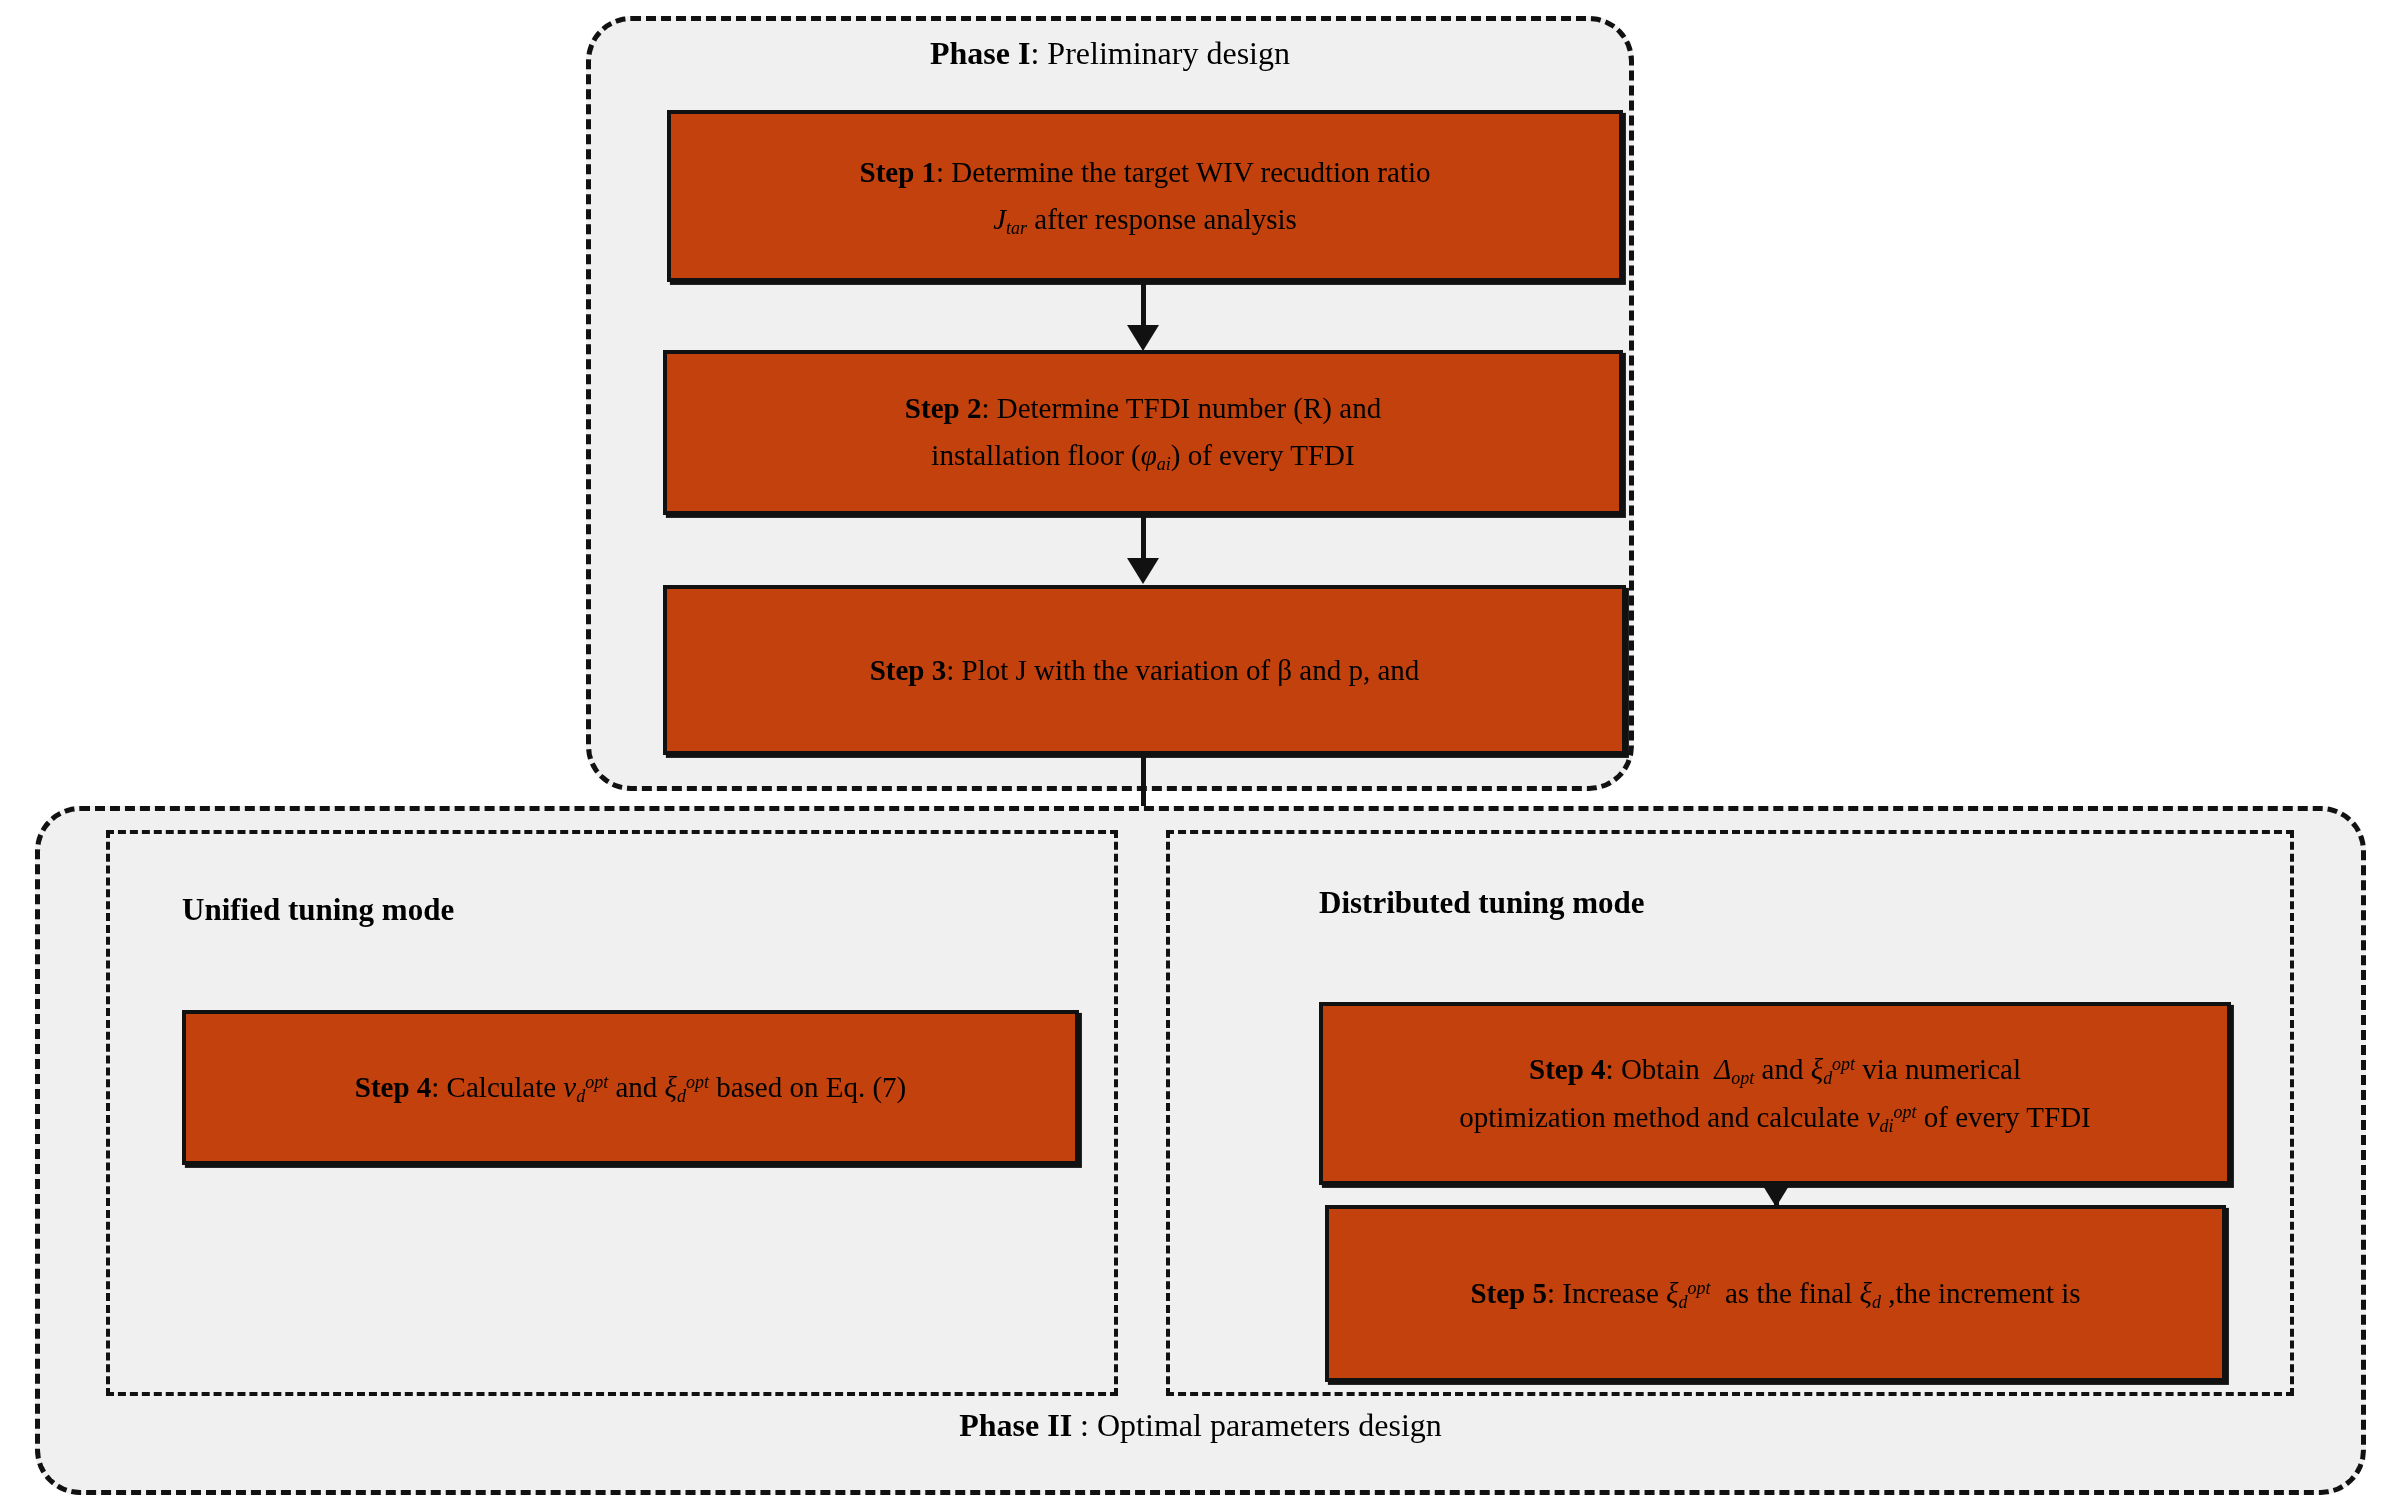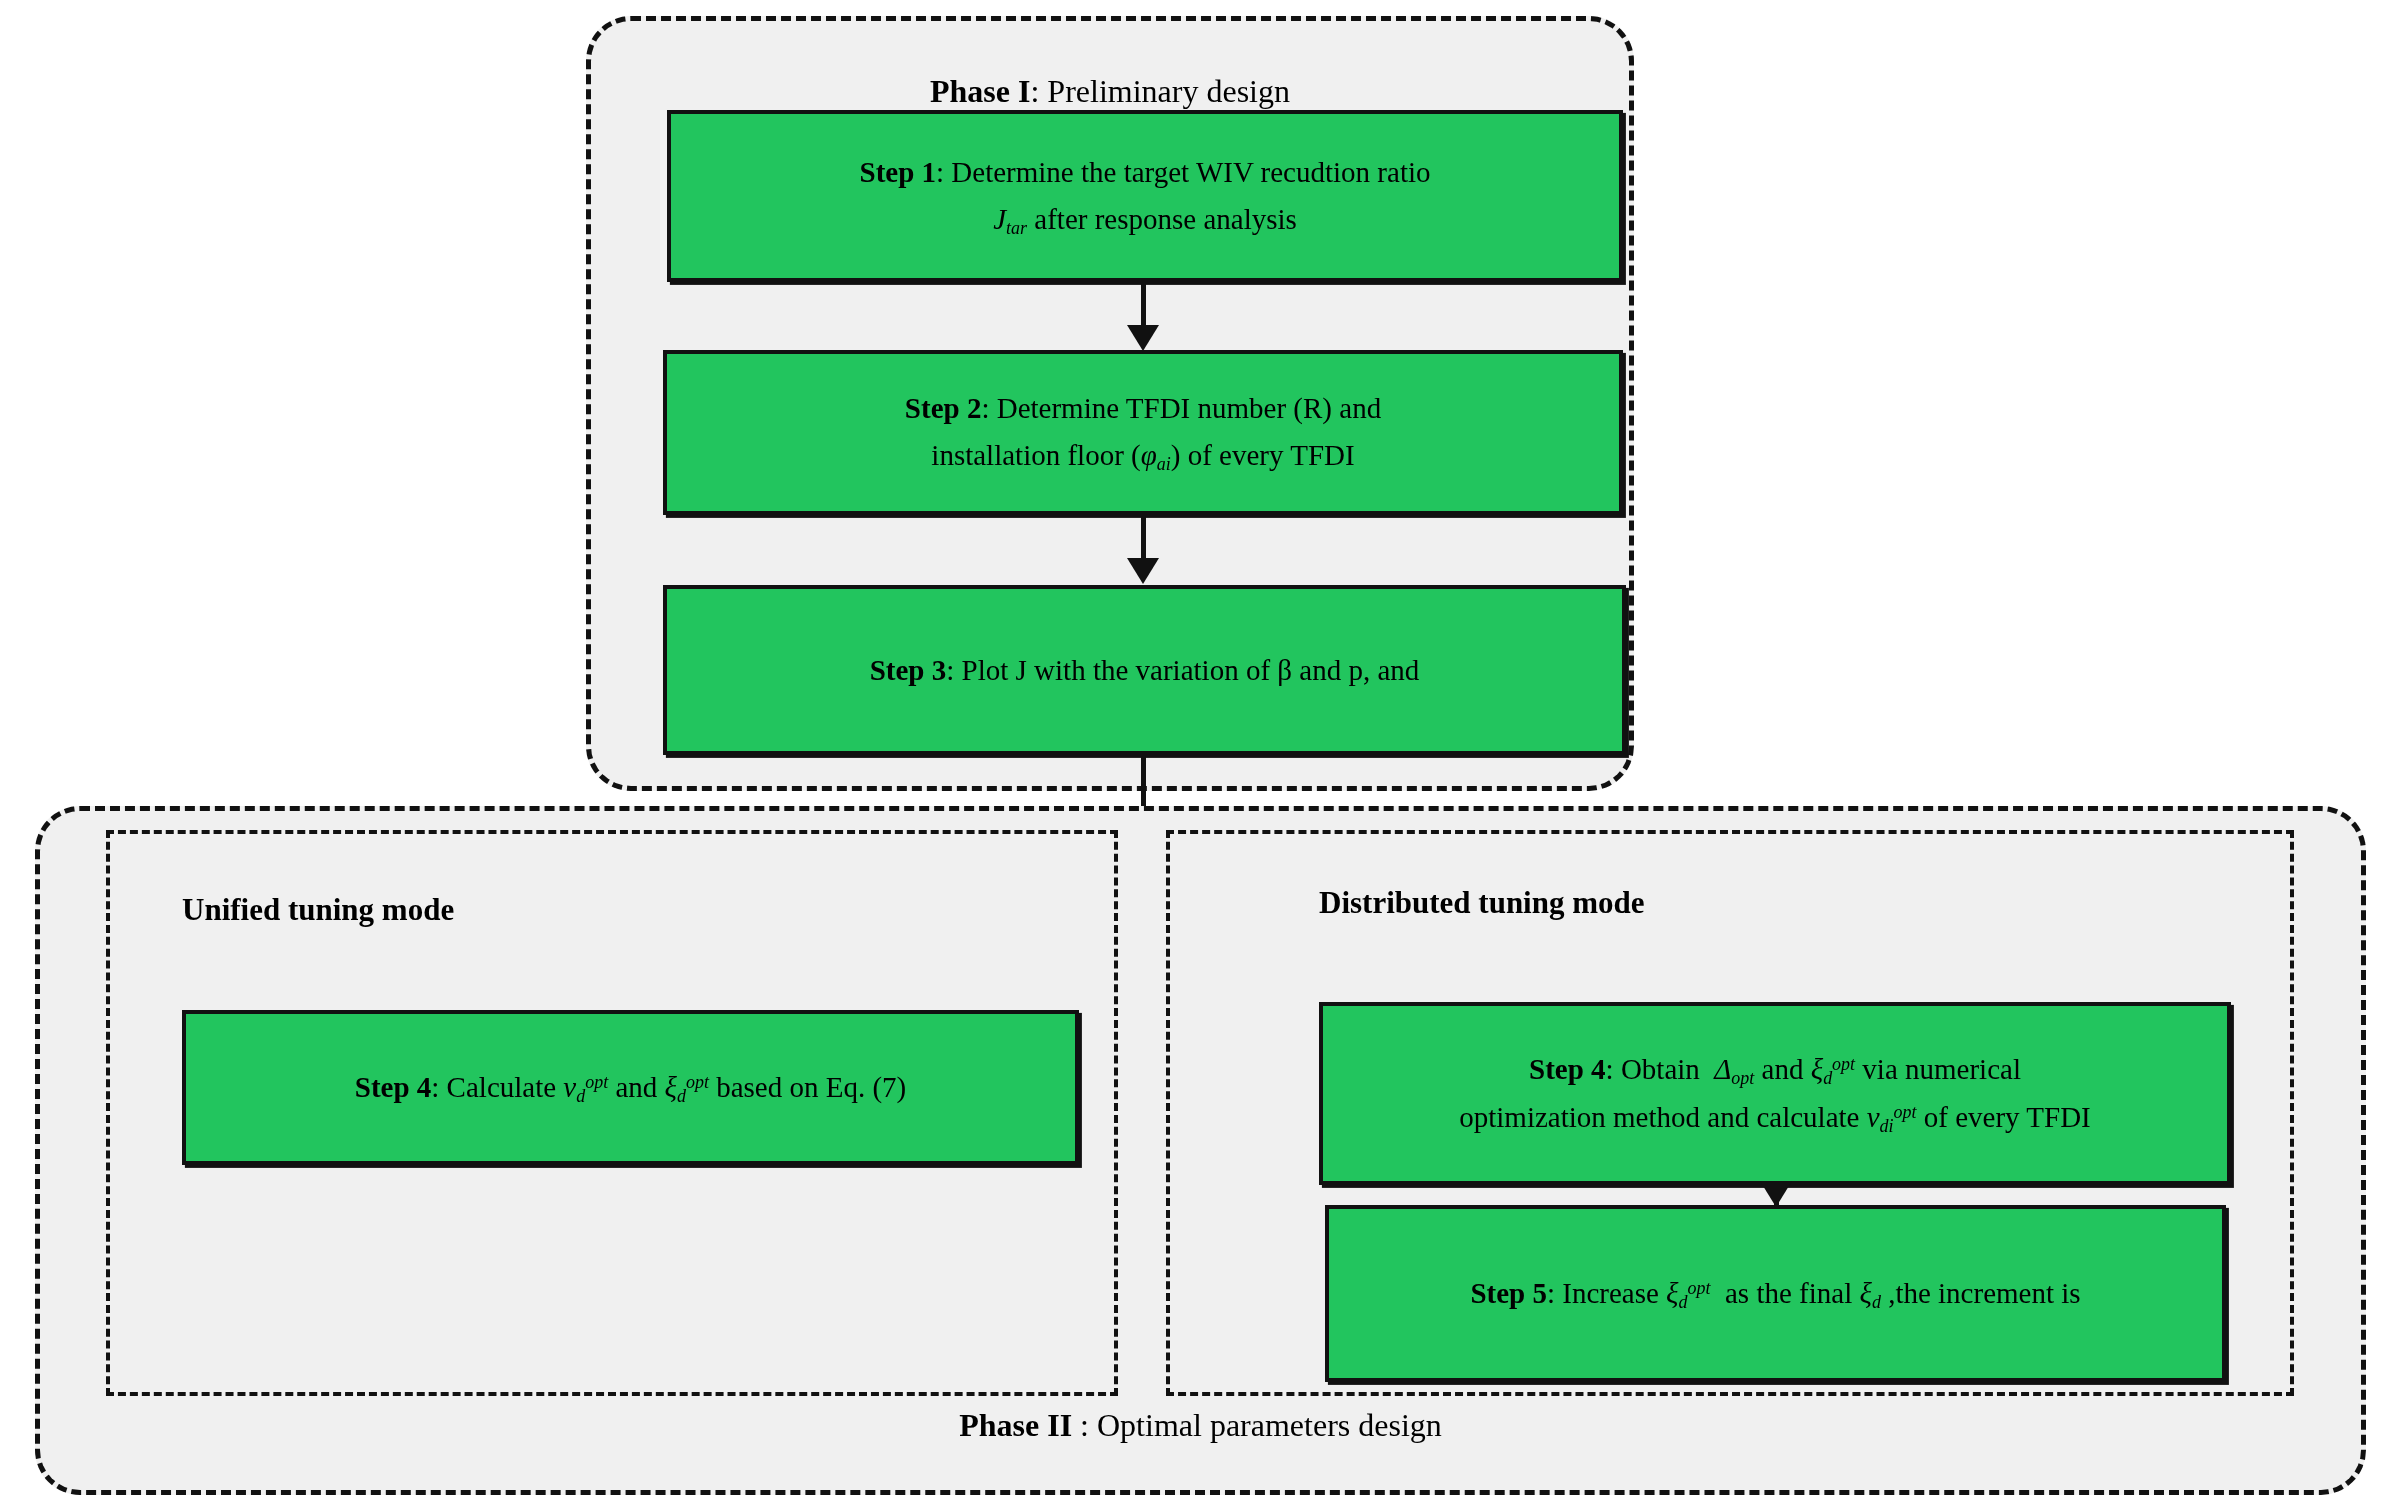--- a/index.html
+++ b/index.html
@@ -38,21 +38,21 @@
     border: 4.4px dashed #111111;
     box-sizing: border-box;
     background: transparent;
   }
   #unified-region { left: 106px; top: 830px; width: 1012px; height: 566px; }
   #distributed-region { left: 1166px; top: 830px; width: 1128px; height: 566px; }
 
   
   .step-box {
     position: absolute;
-    background: #22c55e;
+    background: #c2410c;
     border: 4.4px solid #111111;
     box-sizing: border-box;
     display: flex;
     flex-direction: column;
     align-items: center;
     justify-content: center;
     text-align: center;
     color: #000000;
     font-size: 29px;
     line-height: 1.62;
@@ -68,21 +68,21 @@
   #step-5-distributed { left: 1325px; top: 1205px; width: 901px; height: 177px; }
 
   
   .phase-label {
     position: absolute;
     font-size: 32px;
     color: #000000;
     white-space: nowrap;
     text-align: center;
   }
-  #phase-1-label { left: 586px; top: 35px; width: 1048px; margin-top: 38px; }
+  #phase-1-label { left: 586px; top: 35px; width: 1048px; }
   #phase-2-label { left: 35px; top: 1407px; width: 2331px; }
 
   .mode-label {
     position: absolute;
     font-size: 31px;
     font-weight: bold;
     color: #000000;
     white-space: nowrap;
     text-align: left;
   }

